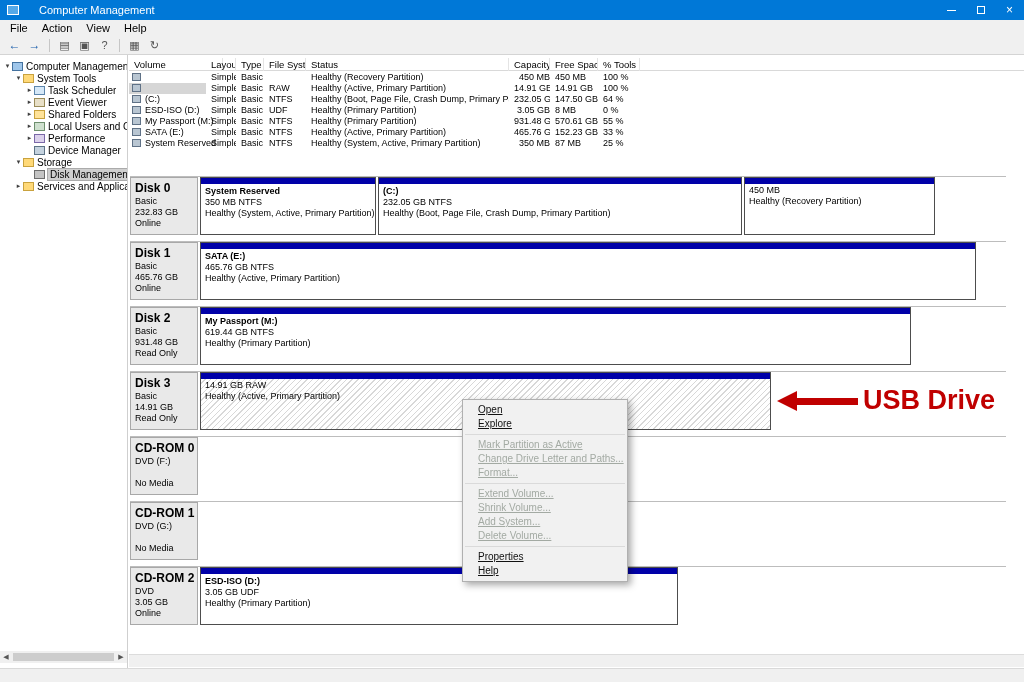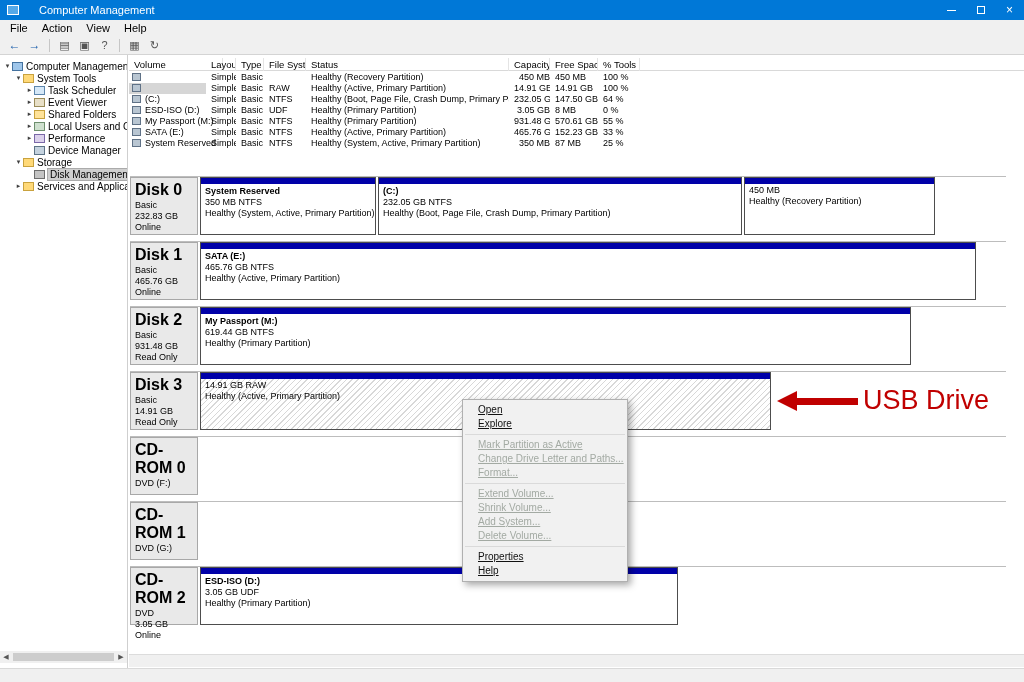--- a/index.html
+++ b/index.html
@@ -63,40 +63,40 @@
   .c6{left:421px;width:48px;} .c7{left:469px;width:42px;}
   .vrow{position:absolute;left:0;height:11px;width:895px;font-size:9px;}
   .vrow .cell{position:absolute;top:0;height:11px;padding-left:5px;white-space:nowrap;overflow:hidden;z-index:1;border:none;}
   .vrow .cell.c0{padding-left:16px;}
   .vol-icon{position:absolute;left:3px;top:1px;width:9px;height:8px;background:#b9c6d2;border:1px solid #5f7186;z-index:2;}
   .vrow.sel::before{content:"";position:absolute;left:0;top:0;width:77px;height:11px;background:#d6d6d6;z-index:0;}
 
   
   .diskrow{position:absolute;left:1px;width:876px;height:58px;border-top:1px solid #bdbdbd;}
   .dlabel{position:absolute;left:0;top:0;width:68px;height:58px;background:#e9e9e9;border:1px solid #a8a8a8;}
-  .dname{font-weight:bold;font-size:16px;padding:3px 0 1px 4px;}
+  .dname{font-weight:bold;font-size:12px;padding:3px 0 1px 4px;}
   .dline{font-size:9px;padding-left:4px;height:11px;white-space:nowrap;overflow:hidden;}
   .part{position:absolute;top:0;height:58px;background:#fff;border:1px solid #4d4d4d;overflow:hidden;}
   .part.hatched{background:repeating-linear-gradient(135deg,#ffffff 0 3px,#d8d8d8 3px 4px);}
   .pstrip{height:6px;background:#0000a8;}
   .pname{font-weight:bold;font-size:9px;padding:2px 0 0 4px;height:12px;}
   .pname:empty{display:none;}
   .pline{font-size:9px;padding:1px 0 0 4px;white-space:nowrap;overflow:hidden;}
   .main-hscroll{position:absolute;left:0;top:599px;width:895px;height:13px;background:#f0f0f0;border-top:1px solid #dcdcdc;}
 
   
   .ctx{position:absolute;left:462px;top:399px;width:166px;background:#f1f1f1;border:1px solid #b0b0b0;box-shadow:3px 3px 7px rgba(0,0,0,.35);padding:3px 0;z-index:50;}
   .ctx-item{height:14px;line-height:14px;padding-left:15px;font-size:10px;color:#111;white-space:nowrap;overflow:hidden;text-decoration:underline;}
   .ctx-item.disabled{color:#a3aaa3;}
   .ctx-sep{height:1px;background:#dadada;margin:3px 2px;}
 
   
   .arrow-line{position:absolute;left:796px;top:398px;width:62px;height:7px;background:#c00000;z-index:40;}
   .arrow-head{position:absolute;left:777px;top:391px;width:0;height:0;border-top:10px solid transparent;border-bottom:10px solid transparent;border-right:20px solid #c00000;z-index:40;}
-  .annot-text{position:absolute;left:863px;top:385px;font-size:27px;font-weight:normal;color:#c00000;z-index:40;}
+  .annot-text{position:absolute;left:863px;top:385px;font-size:27px;font-weight:bold;color:#c00000;z-index:40;}
 </style>
 </head>
 <body>
 
 <div id="app">
 
   <div class="titlebar">
     <div class="app-icon"></div>
     <div class="tb-title">Computer Management</div>
     <div class="winbtns">

